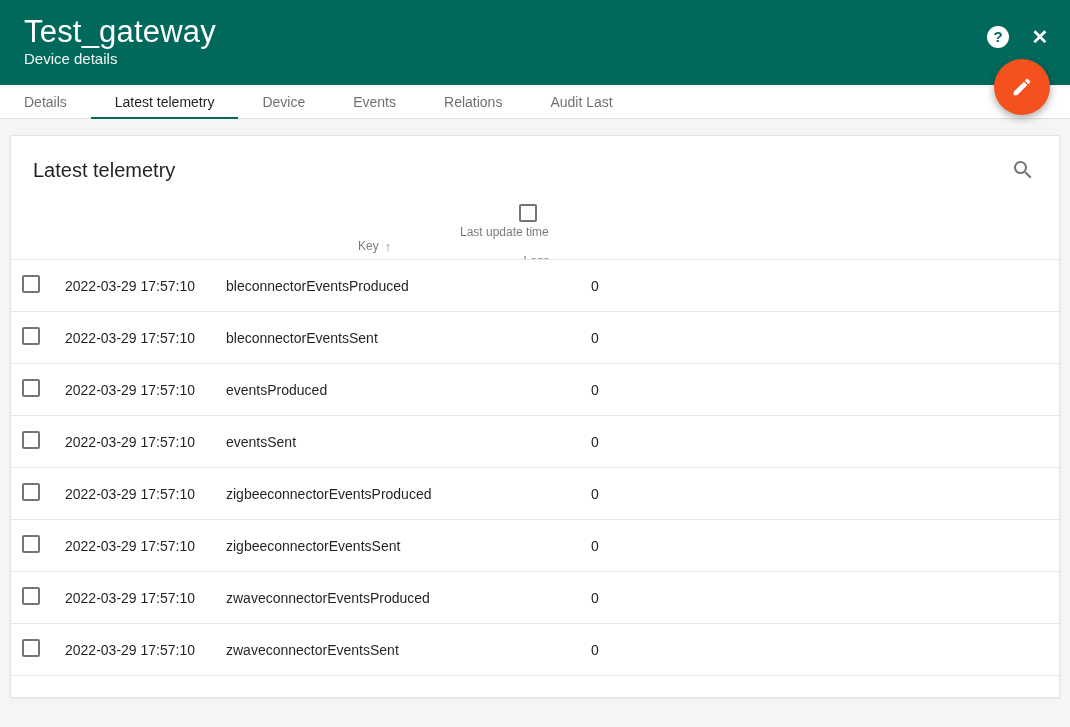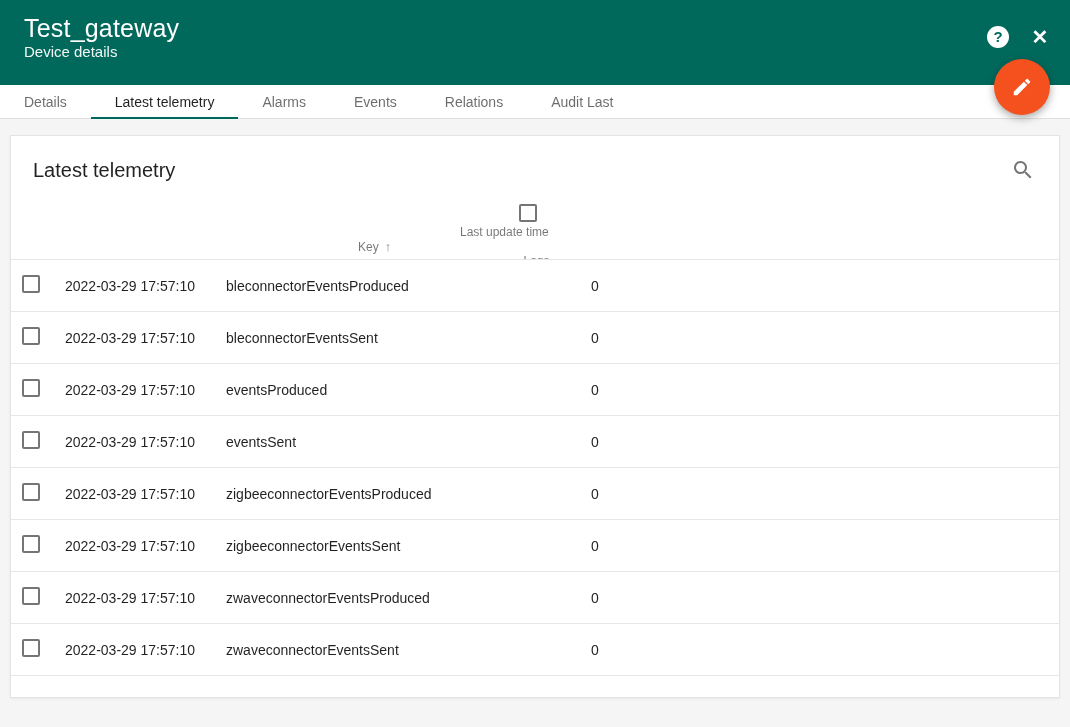--- a/index.html
+++ b/index.html
@@ -13,21 +13,21 @@
   }
 
   
   .dialog-header {
     height: 85px;
     background: #00695c;
     color: #fff;
     padding: 14px 24px 0 24px;
     position: relative;
   }
-  .dh-title { font-size: 25px; font-weight: 500; letter-spacing: .2px; }
+  .dh-title { font-size: 31px; font-weight: 500; letter-spacing: .2px; }
   .dh-subtitle { font-size: 15px; font-weight: 400; opacity: .95; }
   .header-actions {
     position: absolute; top: 25px; right: 18px;
     display: flex; align-items: center; gap: 18px;
   }
   .icon-btn {
     background: none; border: none; padding: 0; cursor: pointer;
     display: flex; align-items: center; justify-content: center;
     width: 24px; height: 24px;
   }
@@ -88,21 +88,21 @@
   .row {
     display: flex; align-items: center;
     padding-left: 11px;
     border-bottom: 1px solid #e6e6e6;
   }
   .thead { height: 56px; flex-direction: column; }
   .trow { height: 52px; }
   .cell { padding-right: 8px; overflow: hidden; white-space: nowrap; }
   .cell.cb { width: 43px; }
   .cell.time { width: 161px; }
-  .cell.key { width: 365px; display: flex; align-items: center; }
+  .cell.key { width: 365px; display: flex; }
   .cell.value { flex: 1; }
   .thead .cell { font-size: 12px; color: rgba(0,0,0,.54); font-weight: 400; }
   .trow .cell { font-size: 14px; color: rgba(0,0,0,.87); }
   .checkbox {
     width: 18px; height: 18px; display: inline-block;
     border: 2px solid rgba(0,0,0,.54); border-radius: 2px;
     background: #fff; cursor: pointer;
   }
   .sort-arrow { font-size: 13px; color: rgba(0,0,0,.54); margin-left: 6px; }
 </style>
@@ -124,21 +124,21 @@
 
 <button class="fab">
   <svg width="22" height="22" viewBox="0 0 24 24" fill="#ffffff">
     <path d="M3 17.25V21h3.75L17.81 9.94l-3.75-3.75L3 17.25zM20.71 7.04c.39-.39.39-1.02 0-1.41l-2.34-2.34c-.39-.39-1.02-.39-1.41 0l-1.83 1.83 3.75 3.75 1.83-1.83z"></path>
   </svg>
 </button>
 
 <nav class="tabs">
   <div class="tab">Details</div>
   <div class="tab active">Latest telemetry</div>
-  <div class="tab">Alarms</div>
+  <div class="tab">Device</div>
   <div class="tab">Events</div>
   <div class="tab">Relations</div>
   <div class="tab">Audit Last</div>
 </nav>
 
 <div class="content">
   <div class="card">
 
     <div class="card-header">
       <h2 class="card-title">Latest telemetry</h2>

